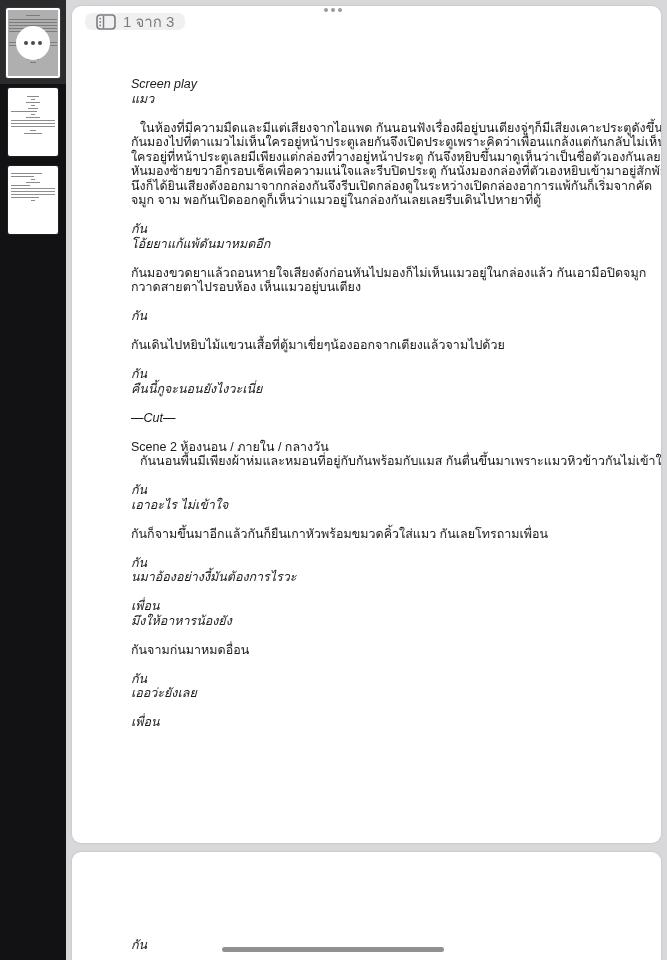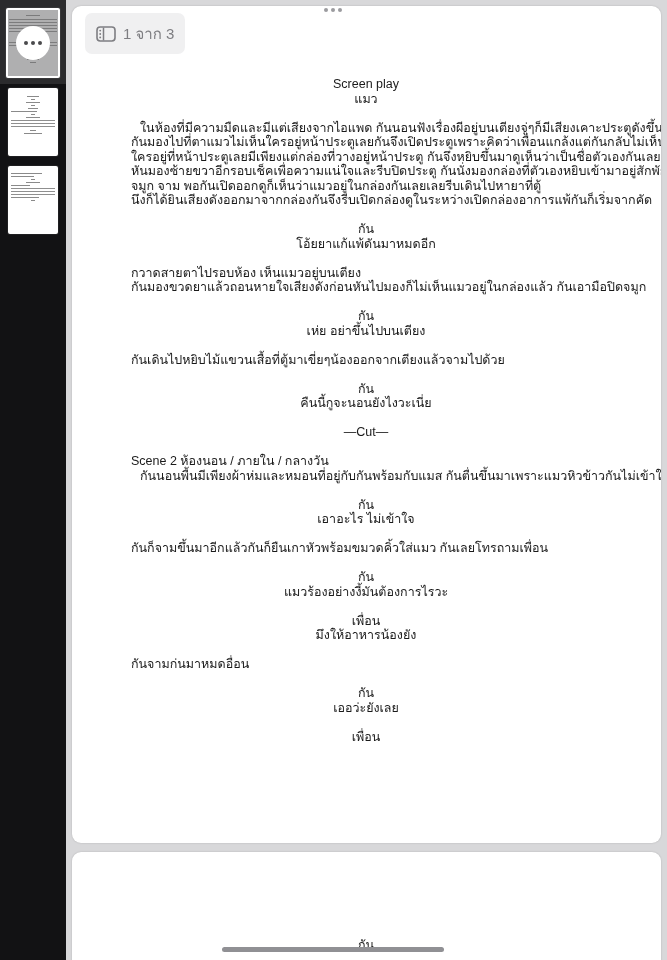--- a/index.html
+++ b/index.html
@@ -26,25 +26,25 @@
     background:#ffffff;border-radius:50%;display:flex;align-items:center;justify-content:center;gap:3px;
   }
   .t-circle i{width:4px;height:4px;border-radius:50%;background:#4a4a4c;display:block;}
   
   .canvas{position:absolute;left:66px;top:0;width:601px;height:960px;background:#d8d8da;}
   .doc-page{position:absolute;left:6px;background:#ffffff;border-radius:9px;box-shadow:0 0 2px rgba(0,0,0,0.18);overflow:hidden;}
   .page1{top:6px;width:589px;height:837px;}
   .page2{top:852px;width:589px;height:300px;border-radius:9px 9px 0 0;}
   .content{position:absolute;left:59px;right:60px;top:71px;}
   .ln{font-size:12.5px;line-height:14.5px;min-height:14.5px;color:#1a1a1a;white-space:nowrap;}
-  .ln.c{text-align:center;}
+  .ln.c{text-align:left;font-style:italic;}
   .ln.i{padding-left:9px;}
   
   .pill{
-    position:absolute;left:85px;top:13px;height:41px;z-index:6;
+    position:absolute;left:85px;top:13px;height:17px;z-index:6;
     display:flex;align-items:center;gap:7px;padding:0 11px;
     background:#f0f0f1;border-radius:7px;border:none;cursor:default;
   }
   .pill-label{font-size:15px;color:#7e7e82;font-family:"Liberation Sans","DejaVu Sans",sans-serif;}
   .mt-dots{position:absolute;left:324px;top:8px;z-index:7;display:flex;gap:3px;}
   .mt-dots i{width:4px;height:4px;border-radius:50%;background:#9b9b9f;display:block;}
   .home-indicator{
     position:absolute;left:222px;top:947px;width:222px;height:5px;border-radius:3px;
     background:#909094;z-index:9;
   }
@@ -109,49 +109,48 @@
 <div class="canvas">
   <div class="doc-page page1">
     <div class="content">
         <div class="ln c">Screen play</div>
         <div class="ln c">แมว</div>
         <div class="ln g"></div>
         <div class="ln i">ในห้องที่มีความมืดและมีแต่เสียงจากไอแพด กันนอนฟังเรื่องผีอยู่บนเตียงจู่ๆก็มีเสียงเคาะประตูดังขึ้น</div>
         <div class="ln l">กันมองไปที่ตาแมวไม่เห็นใครอยู่หน้าประตูเลยกันจึงเปิดประตูเพราะคิดว่าเพื่อนแกล้งแต่กันกลับไม่เห็น</div>
         <div class="ln l">ใครอยู่ที่หน้าประตูเลยมีเพียงแต่กล่องที่วางอยู่หน้าประตู กันจึงหยิบขึ้นมาดูเห็นว่าเป็นชื่อตัวเองกันเลย</div>
         <div class="ln l">หันมองซ้ายขวาอีกรอบเช็คเพื่อความแน่ใจและรีบปิดประตู กันนั่งมองกล่องที่ตัวเองหยิบเข้ามาอยู่สักพัก</div>
+        <div class="ln l">นึงก็ได้ยินเสียงดังออกมาจากกล่องกันจึงรีบเปิดกล่องดูในระหว่างเปิดกล่องอาการแพ้กันก็เริ่มจากคัด</div>
         <div class="ln l">จมูก จาม พอกันเปิดออกดูก็เห็นว่าแมวอยู่ในกล่องกันเลยเลยรีบเดินไปหายาที่ตู้</div>
-        <div class="ln l">นึงก็ได้ยินเสียงดังออกมาจากกล่องกันจึงรีบเปิดกล่องดูในระหว่างเปิดกล่องอาการแพ้กันก็เริ่มจากคัด</div>
         <div class="ln g"></div>
         <div class="ln c">กัน</div>
         <div class="ln c">โอ้ยยาแก้แพ้ดันมาหมดอีก</div>
         <div class="ln g"></div>
+        <div class="ln l">กันมองขวดยาแล้วถอนหายใจเสียงดังก่อนหันไปมองก็ไม่เห็นแมวอยู่ในกล่องแล้ว กันเอามือปิดจมูก</div>
         <div class="ln l">กวาดสายตาไปรอบห้อง เห็นแมวอยู่บนเตียง</div>
-        <div class="ln l">กันมองขวดยาแล้วถอนหายใจเสียงดังก่อนหันไปมองก็ไม่เห็นแมวอยู่ในกล่องแล้ว กันเอามือปิดจมูก</div>
         <div class="ln g"></div>
         <div class="ln c">กัน</div>
-        <div class="ln c">เห่ย อย่าขึ้นไปบนเตียง</div>
         <div class="ln g"></div>
         <div class="ln l">กันเดินไปหยิบไม้แขวนเสื้อที่ตู้มาเขี่ยๆน้องออกจากเตียงแล้วจามไปด้วย</div>
         <div class="ln g"></div>
         <div class="ln c">กัน</div>
         <div class="ln c">คืนนี้กูจะนอนยังไงวะเนี่ย</div>
         <div class="ln g"></div>
         <div class="ln c">—Cut—</div>
         <div class="ln g"></div>
         <div class="ln l">Scene 2 ห้องนอน / ภายใน / กลางวัน</div>
         <div class="ln i">กันนอนพื้นมีเพียงผ้าห่มและหมอนที่อยู่กับกันพร้อมกับแมส กันตื่นขึ้นมาเพราะแมวหิวข้าวกันไม่เข้าใจ</div>
         <div class="ln g"></div>
         <div class="ln c">กัน</div>
         <div class="ln c">เอาอะไร ไม่เข้าใจ</div>
         <div class="ln g"></div>
         <div class="ln l">กันก็จามขึ้นมาอีกแล้วกันก็ยืนเกาหัวพร้อมขมวดคิ้วใส่แมว กันเลยโทรถามเพื่อน</div>
         <div class="ln g"></div>
         <div class="ln c">กัน</div>
-        <div class="ln c">แมวร้องอย่างงี้มันต้องการไรวะ</div>
+        <div class="ln c">นมาอ้องอย่างงี้มันต้องการไรวะ</div>
         <div class="ln g"></div>
         <div class="ln c">เพื่อน</div>
         <div class="ln c">มึงให้อาหารน้องยัง</div>
         <div class="ln g"></div>
         <div class="ln l">กันจามก่นมาหมดอื่อน</div>
         <div class="ln g"></div>
         <div class="ln c">กัน</div>
         <div class="ln c">เออว่ะยังเลย</div>
         <div class="ln g"></div>
         <div class="ln c">เพื่อน</div>

